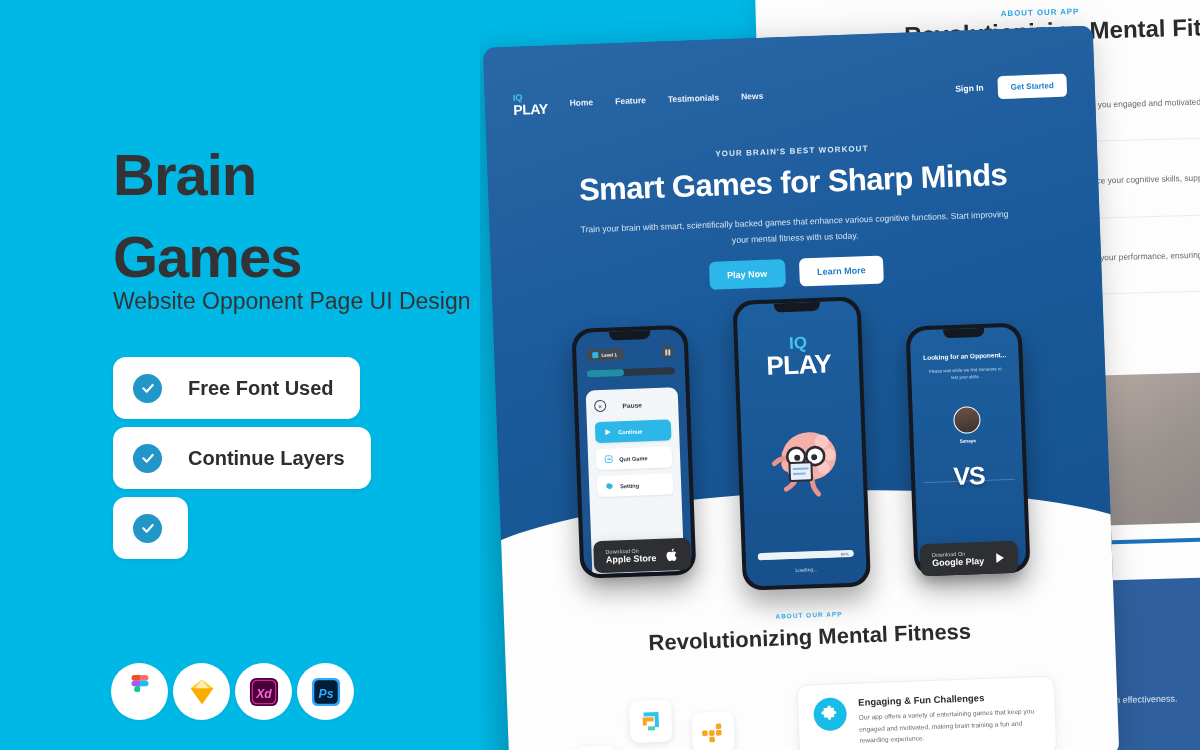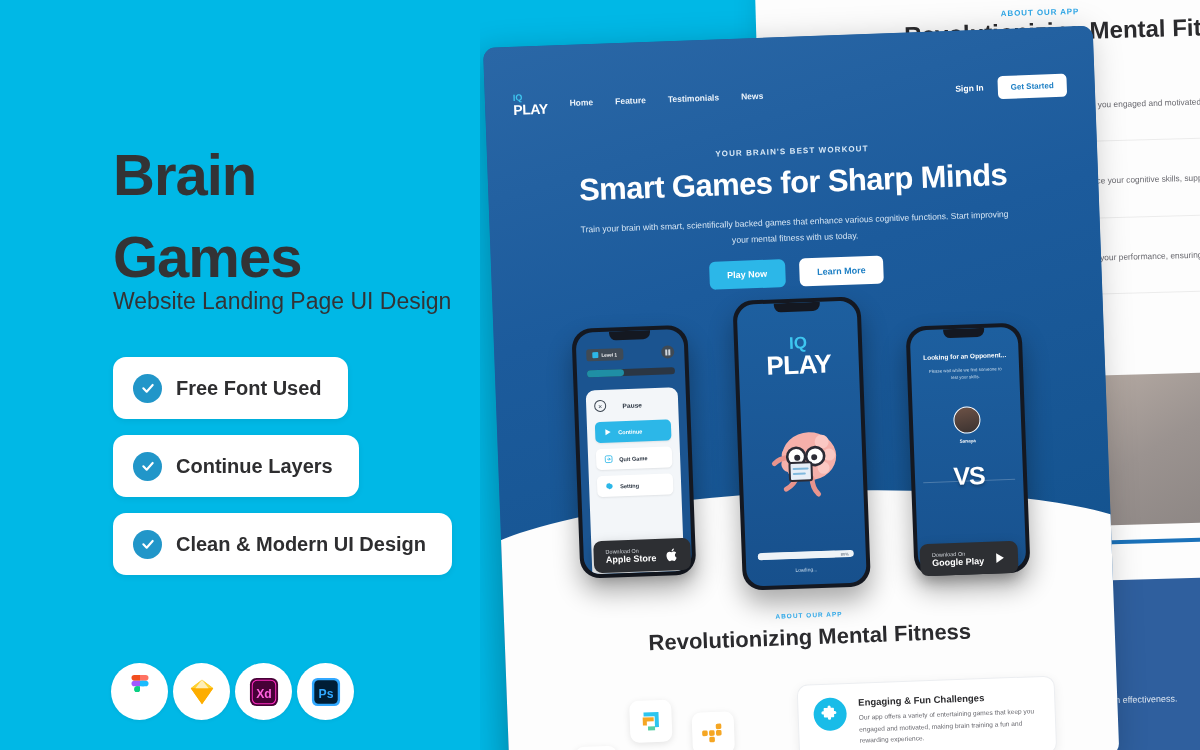--- a/index.html
+++ b/index.html
@@ -20,35 +20,35 @@
     font-size:58px; font-weight:bold; color:#333335;
     line-height:1.42; letter-spacing:-1px; white-space:pre-line;
   }
   .promo-sub {
     position:absolute; left:113px; top:288px;
     font-size:23px; color:#333335; font-weight:400;
   }
 
   .badges { position:absolute; left:113px; top:357px; }
   .badge {
-    display:flex; align-items:center; gap:14px;
+    display:flex; align-items:center; gap:26px;
     background:#ffffff; border-radius:13px;
     padding:0 26px 0 20px; height:62px;
-    margin-bottom:16px; width:max-content;
+    margin-bottom:8px; width:max-content;
     box-shadow:0 2px 6px rgba(0,0,0,.07);
   }
   .badge-check {
     width:29px; height:29px; border-radius:50%;
     background:#2196c9; flex:none;
     display:flex; align-items:center; justify-content:center;
   }
   .badge-check svg { width:16px; height:16px; }
   .badge-label { font-size:20px; font-weight:bold; color:#2e2e30; white-space:nowrap; }
 
-  .apps { position:absolute; left:111px; top:663px; display:flex; gap:5px; }
+  .apps { position:absolute; left:111px; top:663px; display:flex; gap:5px;font-style:italic; }
   .app-ic {
     width:57px; height:57px; border-radius:50%; background:#fff;
     display:flex; align-items:center; justify-content:center;
     box-shadow:0 1px 4px rgba(0,0,0,.06);
   }
 
   
   .bgpage {
     position:absolute; left:755px; top:-10px; width:520px; height:780px;
     background:#fdfdfd; z-index:5; overflow:hidden;
@@ -468,21 +468,21 @@
     <div>
       <h3>Engaging &amp; Fun Challenges</h3>
       <p>Our app offers a variety of entertaining games that keep you engaged and motivated, making brain training a fun and rewarding experience.</p>
     </div>
   </div>
 </div>
 
 <div class="promo">
   <div class="promo-title">Brain
 Games</div>
-  <div class="promo-sub">Website Landing Page UI Design</div>
+  <div class="promo-sub">Website Opponent Page UI Design</div>
 
   <div class="badges">
     <div class="badge">
       <span class="badge-check">
         <svg viewBox="0 0 24 24">
             <path d="M5 12.5l5 5 9-10" fill="none" stroke="#fff" stroke-width="3.2" stroke-linecap="round" stroke-linejoin="round"></path>
           </svg>
       </span>
       <span class="badge-label">Free Font Used</span>
     </div>
@@ -493,21 +493,20 @@
           </svg>
       </span>
       <span class="badge-label">Continue Layers</span>
     </div>
     <div class="badge">
       <span class="badge-check">
         <svg viewBox="0 0 24 24">
             <path d="M5 12.5l5 5 9-10" fill="none" stroke="#fff" stroke-width="3.2" stroke-linecap="round" stroke-linejoin="round"></path>
           </svg>
       </span>
-      <span class="badge-label">Clean &amp; Modern UI Design</span>
     </div>
   </div>
 
   <div class="apps">
     <div class="app-ic">
       <svg width="24" height="34" viewBox="0 0 24 36">
         <path d="M6 0h6v6H6a3 3 0 110-6z" fill="#f24e1e"></path>
         <path d="M12 0h6a3 3 0 110 6h-6z" fill="#ff7262"></path>
         <path d="M12 12h6a3 3 0 110 6h-6z" fill="#1abcfe" transform="translate(0,-6)"></path>
         <path d="M6 6h6v6H6a3 3 0 110-6z" fill="#a259ff"></path>

